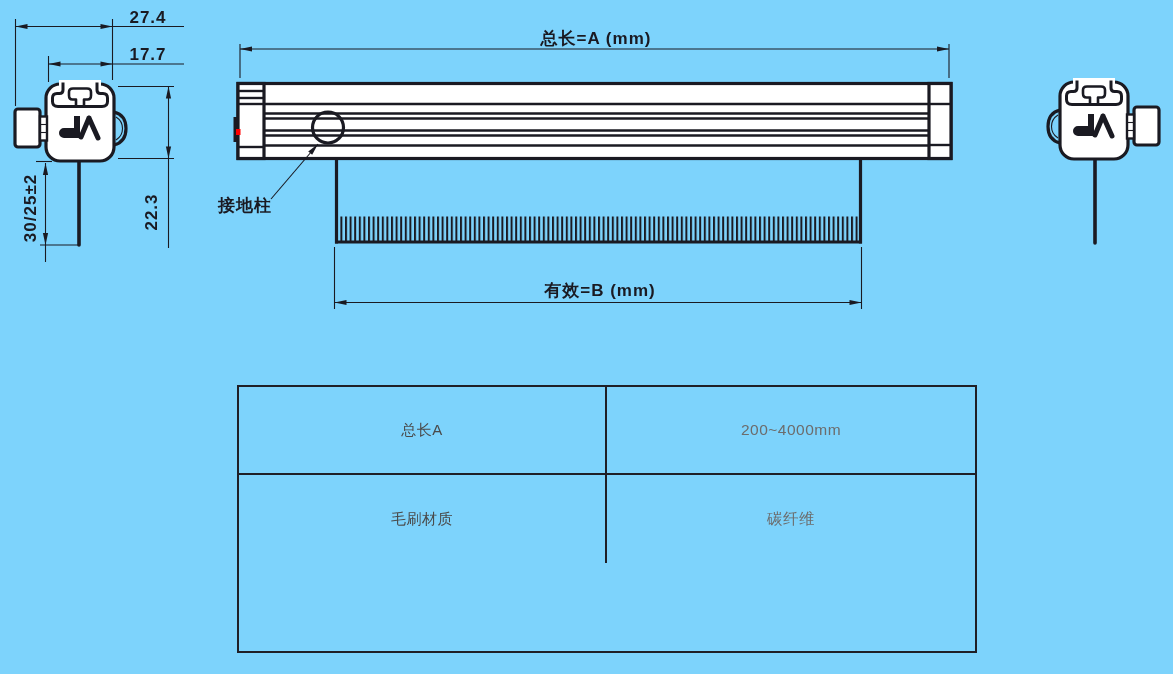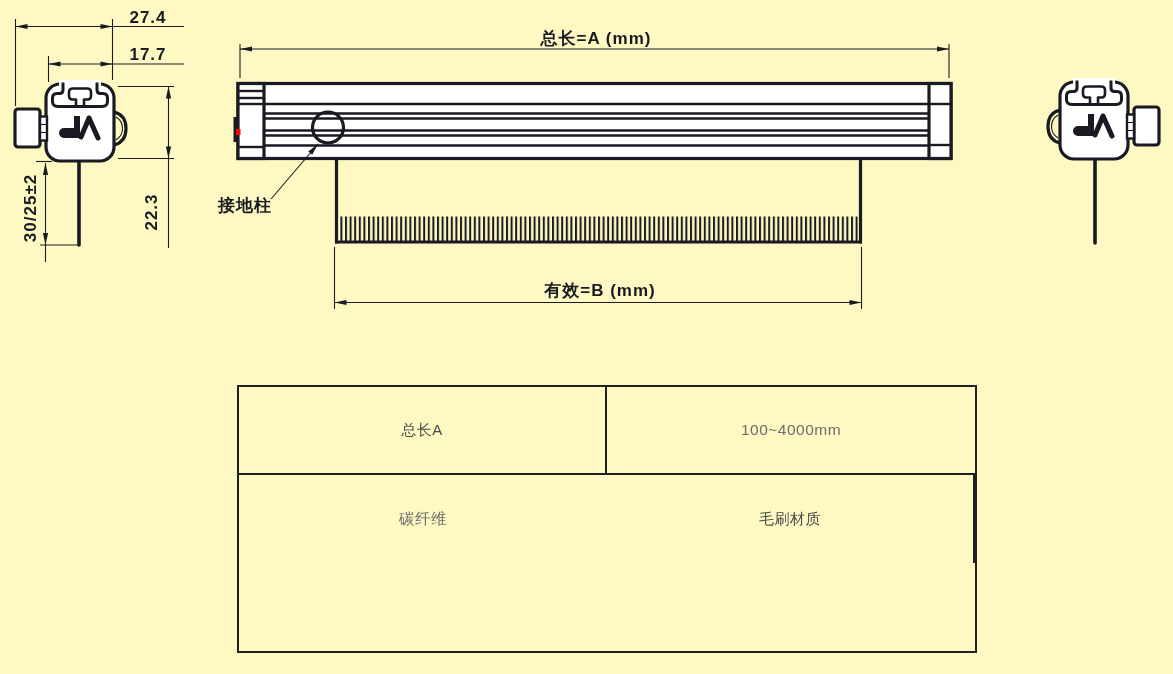--- a/index.html
+++ b/index.html
@@ -1,17 +1,17 @@
 <!DOCTYPE html>
 <html><head>
 <meta charset="utf-8">
 <style>
   html,body{margin:0;padding:0;background:#ffffff;}
   #canvas{
-    position:relative;width:1173px;height:674px;background:#fef9c3;
+    position:relative;width:1173px;height:674px;background:#7dd3fc;
     font-family:"Liberation Sans", sans-serif;overflow:hidden;
   }
   svg text{fill:#1a1a22;}
   .ln{stroke:#1a1a22;fill:none;}
   .thick{stroke-width:3.2;}
   .med{stroke-width:2.4;}
   .thin{stroke-width:1.1;}
   .wfill{fill:#ffffff;}
   .blk{fill:#1a1a22;stroke:none;}
   .dimtxt{font-size:17px;font-weight:bold;letter-spacing:1px;}
@@ -182,18 +182,18 @@
       <g transform="translate(160 0) scale(-1 1)">
         <path class="blk" d="M80,116 L80,138 L64,138 A5,5 0 0 1 64,128 L74,128 L74,116 Z"></path>
         <path class="ln" stroke-width="5" stroke-linecap="round" d="M89,118 L81,137 M89,118 L98,138"></path>
       </g>
     </g>
   </svg>
 
   
   <div id="spec-table">
     <div class="cell colL rowA">总长A</div>
-    <div class="cell val rowA">100~4000mm</div>
+    <div class="cell val rowA">200~4000mm</div>
+    <div class="cell colL">毛刷材质</div>
     <div class="cell val">碳纤维</div>
-    <div class="cell colL">毛刷材质</div>
   </div>
 
 </div>
 
 </body></html>

